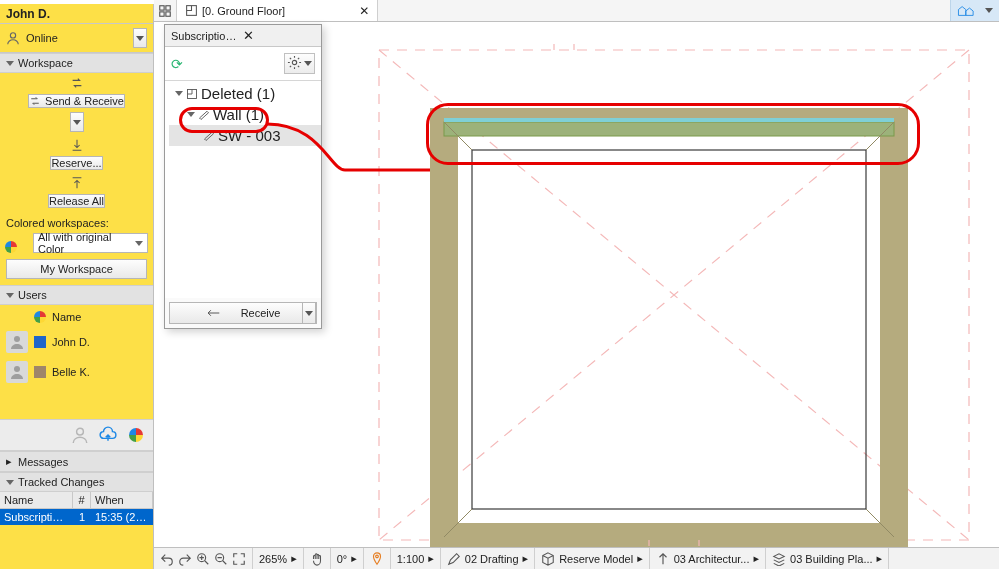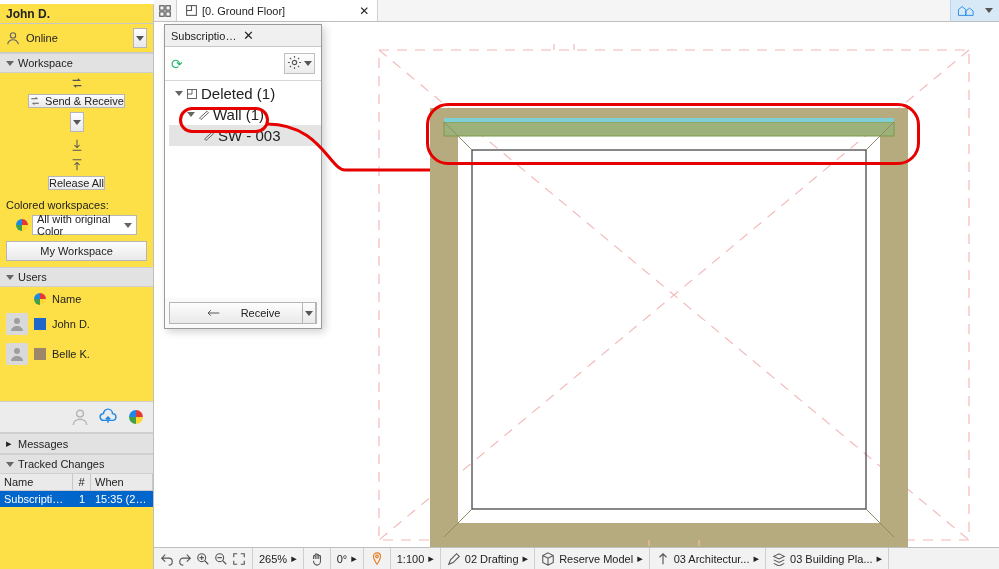--- a/index.html
+++ b/index.html
@@ -14,21 +14,21 @@
 
   .section-header { background: #e2e2e2; border-top: 1px solid #cfcfcf; border-bottom: 1px solid #cfcfcf; padding: 3px 6px; display: flex; align-items: center; gap: 4px; cursor: pointer; }
   .section-header .caret { width: 8px; display: inline-block; }
 
   .btn-row { display: flex; align-items: center; gap: 4px; padding: 3px 4px; flex-direction: column; }
   .side-btn { flex: 1; height: 20px; background: linear-gradient(#fdfdfd,#e9e9e9); border: 1px solid #b6b6b6; display: flex; align-items: center; justify-content: center; gap: 4px; font-size: 11px; cursor: pointer; }
   .mini-drop { width: 14px; height: 20px; background: linear-gradient(#fdfdfd,#e9e9e9); border: 1px solid #b6b6b6; display: flex; align-items: center; justify-content: center; cursor: pointer; }
   .tri-down { width: 0; height: 0; border-left: 4px solid transparent; border-right: 4px solid transparent; border-top: 5px solid #555; }
 
   .colored-label { padding: 6px 6px 2px; }
-  .select-wrap { padding: 2px 16px 4px; display: flex; align-items: center; gap: 4px; }
+  .select-wrap { padding: 2px 5px 4px; display: flex; align-items: flex-end; gap: 16px; }
   .select { flex: 1; height: 20px; border: 1px solid #b6b6b6; background: #fff; display: flex; align-items: center; justify-content: space-between; padding: 0 4px; cursor: pointer; }
   .select .tri-down { border-top-color: #666; }
 
   .wide-btn { margin: 2px 6px 6px; height: 20px; background: linear-gradient(#fdfdfd,#e9e9e9); border: 1px solid #b6b6b6; display: flex; align-items: center; justify-content: center; cursor: pointer; }
 
   .user-list { padding: 2px 0; }
   .user-item { display: flex; align-items: center; gap: 6px; padding: 4px 6px; }
   .avatar { width: 22px; height: 22px; background: #d9d9d9; border-radius: 2px; display: flex; align-items: center; justify-content: center; }
   .avatar svg { width: 16px; height: 16px; fill: #9e9e9e; }
   .swatch { width: 12px; height: 12px; }
@@ -134,20 +134,23 @@
         <span class="tri-down"></span>
       </div>
   </div>
 
   <div class="btn-row">
     <span class="side-icon">
       <svg viewBox="0 0 16 16" stroke="#555" fill="none" stroke-width="1.2">
           <path d="M8 2v9M5 8l3 3 3-3M3 14h10"></path>
         </svg>
     </span>
+    <div class="side-btn">
+      <span>Reserve...</span>
+    </div>
   </div>
 
   <div class="btn-row">
     <span class="side-icon">
       <svg viewBox="0 0 16 16" stroke="#555" fill="none" stroke-width="1.2">
           <path d="M8 14V5M5 8l3-3 3 3M3 2h10"></path>
         </svg>
     </span>
     <div class="side-btn">
       <span>Release All</span>

